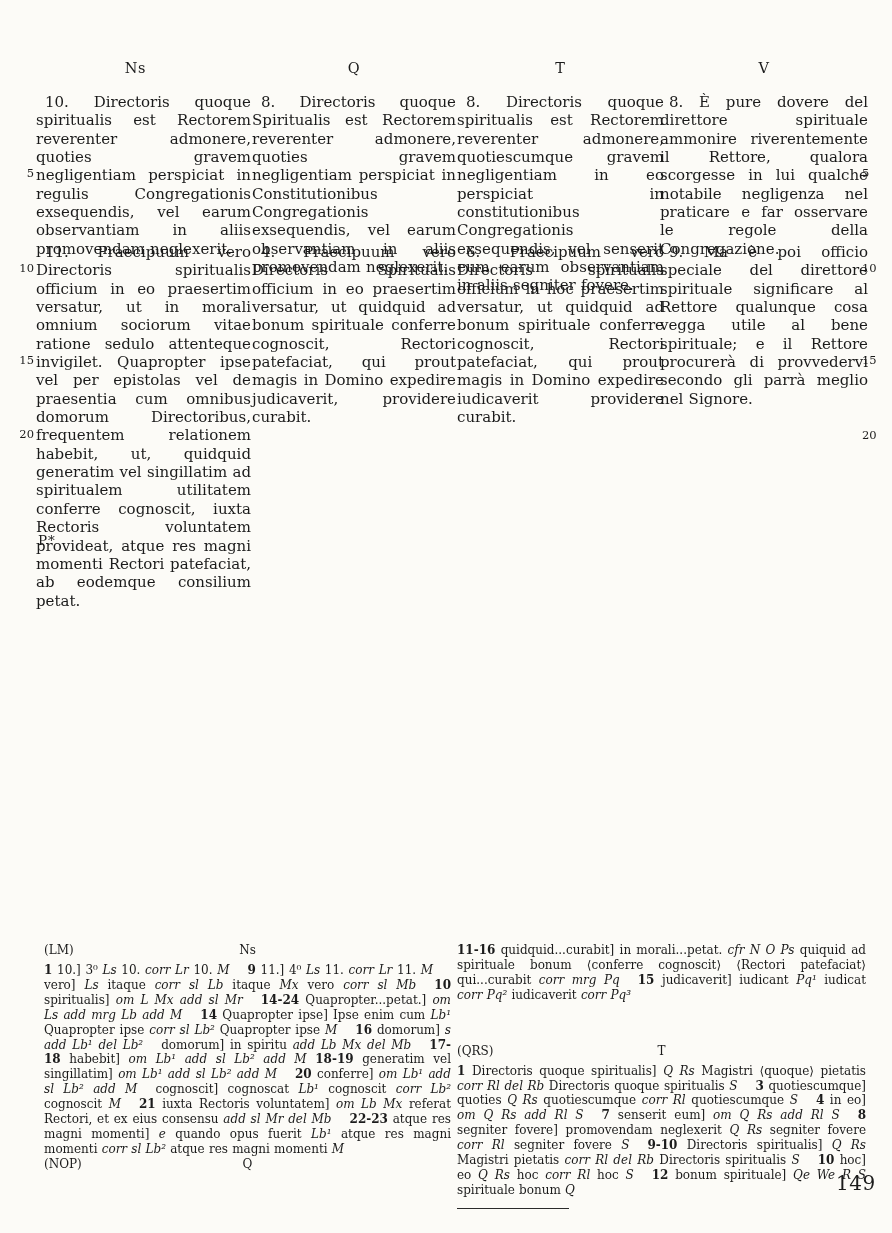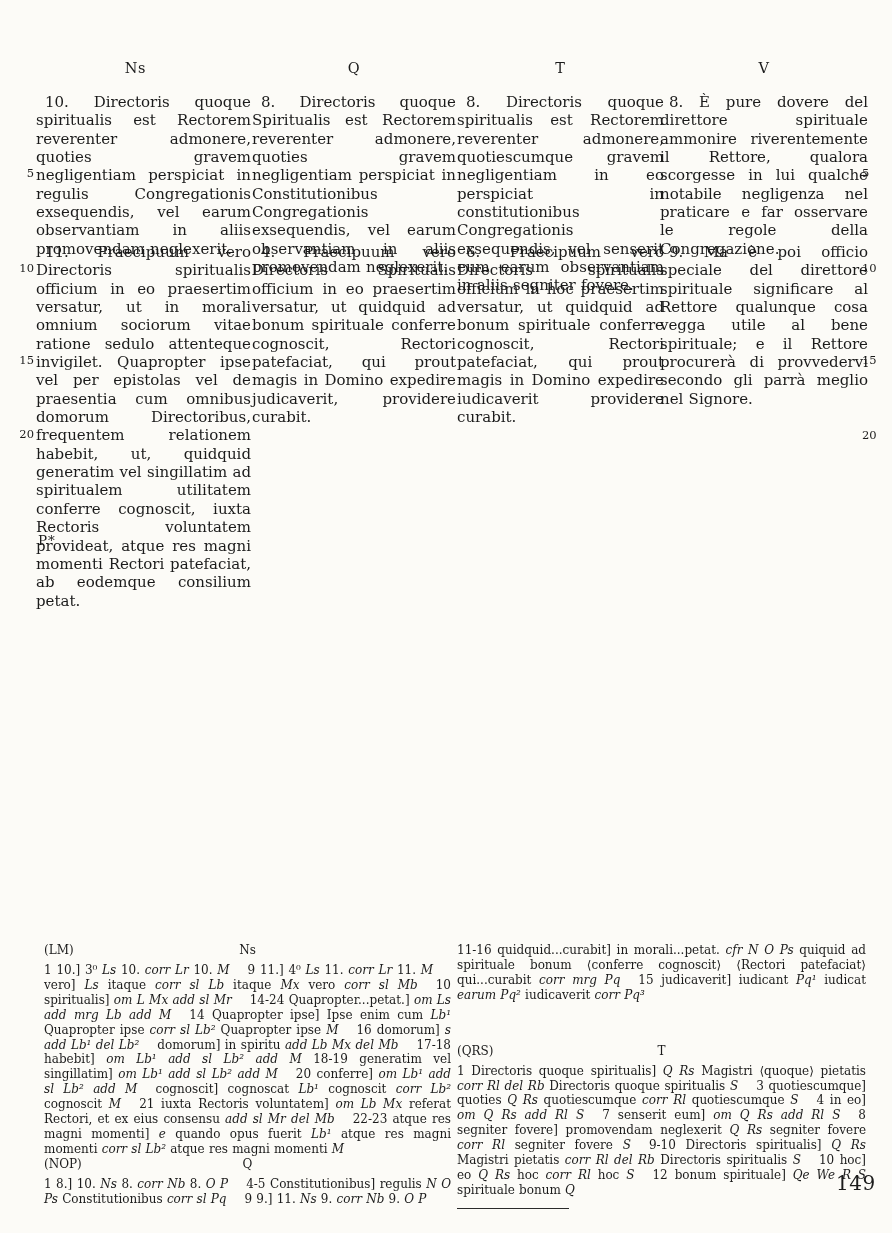--- a/index.html
+++ b/index.html
@@ -42,21 +42,21 @@
     position:absolute; top:943px;
     font-size:12px; line-height:14.9px;
   }
   .app-left  { left:44px;  width:407px; }
   .app-right { left:457px; width:409px; }
   .app-head { position:relative; height:17px; margin-bottom:3px; }
   .wit { position:absolute; left:0; top:0; }
   .app-siglum { position:absolute; left:0; right:0; top:0; text-align:center; }
   .app-body { text-align:justify; word-spacing:0.4px; }
   .app-body i { font-style:italic; }
-  .app-body b { font-weight:normal; }
+  .app-body b { font-weight:bold; }
   .gap-left  { }
   .gap-right { margin-top:41px; }
   .foot-rule {
     width:112px; height:0; border-top:1.2px solid #2a2a2a;
     margin-top:10px; margin-bottom:9px;
   }
   .footnote { font-size:16px; line-height:15px;margin-top:30px; }
   .footnote i { font-style:italic; }
   .fn-marker { margin-right:4px; }
   .page-number { position:absolute; left:836px; top:1171px; font-size:20px; letter-spacing:0.5px; }
@@ -107,27 +107,26 @@
         <span class="wit">(LM)</span>
         <span class="app-siglum">Ns</span>
       </div>
       <p class="app-body"><b>1</b> 10.] 3⁰ <i>Ls</i> 10. <i>corr Lr</i> 10. <i>M</i>  <b>9</b> 11.] 4⁰ <i>Ls</i> 11. <i>corr Lr</i> 11. <i>M</i>  vero] <i>Ls</i> itaque <i>corr sl Lb</i> itaque <i>Mx</i> vero <i>corr sl Mb</i>  <b>10</b> spiritualis] <i>om L Mx add sl Mr</i>  <b>14-24</b> Quapropter...petat.] <i>om Ls add mrg Lb add M</i>  <b>14</b> Quapropter ipse] Ipse enim cum <i>Lb¹</i> Quapropter ipse <i>corr sl Lb²</i> Quapropter ipse <i>M</i>  <b>16</b> domorum] <i>s add Lb¹ del Lb²</i>  domorum] in spiritu <i>add Lb Mx del Mb</i>  <b>17-18</b> habebit] <i>om Lb¹ add sl Lb² add M</i> <b>18-19</b> generatim vel singillatim] <i>om Lb¹ add sl Lb² add M</i>  <b>20</b> conferre] <i>om Lb¹ add sl Lb² add M</i>  cognoscit] cognoscat <i>Lb¹</i> cognoscit <i>corr Lb²</i> cognoscit <i>M</i>  <b>21</b> iuxta Rectoris voluntatem] <i>om Lb Mx</i> referat Rectori, et ex eius consensu <i>add sl Mr del Mb</i>  <b>22-23</b> atque res magni momenti] <i>e</i> quando opus fuerit <i>Lb¹</i> atque res magni momenti <i>corr sl Lb²</i> atque res magni momenti <i>M</i></p>
     </div>
     <div class="app-block gap-left">
       <div class="app-head">
         <span class="wit">(NOP)</span>
         <span class="app-siglum">Q</span>
       </div>
-      <p class="app-body"><b>1</b> 8.] 10. <i>Ns</i> 8. <i>corr Nb</i> 8. <i>O P</i>  <b>4-5</b> Constitutionibus] regulis <i>N O Ps</i> Constitutionibus <i>corr sl Pq</i>  <b>9</b> 9.] 11. <i>Ns</i> 9. <i>corr Nb</i> 9. <i>O P</i></p>
     </div>
   </section>
 
   <section class="apparatus app-right">
     <div class="app-block">
-      <p class="app-body"><b>11-16</b> quidquid...curabit] in morali...petat. <i>cfr N O Ps</i> quiquid ad spirituale bonum ⟨conferre cognoscit⟩ ⟨Rectori patefaciat⟩ qui...curabit <i>corr mrg Pq</i>  <b>15</b> judicaverit] iudicant <i>Pq¹</i> iudicat <i>earum Pq²</i> iudicaverit <i>corr Pq³</i></p>
+      <p class="app-body"><b>11-16</b> quidquid...curabit] in morali...petat. <i>cfr N O Ps</i> quiquid ad spirituale bonum ⟨conferre cognoscit⟩ ⟨Rectori patefaciat⟩ qui...curabit <i>corr mrg Pq</i>  <b>15</b> judicaverit] iudicant <i>Pq¹</i> iudicat <i>corr Pq²</i> iudicaverit <i>corr Pq³</i></p>
     </div>
     <div class="app-block gap-right">
       <div class="app-head">
         <span class="wit">(QRS)</span>
         <span class="app-siglum">T</span>
       </div>
       <p class="app-body"><b>1</b> Directoris quoque spiritualis] <i>Q Rs</i> Magistri ⟨quoque⟩ pietatis <i>corr Rl del Rb</i> Directoris quoque spiritualis <i>S</i>  <b>3</b> quotiescumque] quoties <i>Q Rs</i> quotiescumque <i>corr Rl</i> quotiescumque <i>S</i>  <b>4</b> in eo] <i>om Q Rs add Rl S</i>  <b>7</b> senserit eum] <i>om Q Rs add Rl S</i>  <b>8</b> segniter fovere] promovendam neglexerit <i>Q Rs</i> segniter fovere <i>corr Rl</i> segniter fovere <i>S</i>  <b>9-10</b> Directoris spiritualis] <i>Q Rs</i> Magistri pietatis <i>corr Rl del Rb</i> Directoris spiritualis <i>S</i>  <b>10</b> hoc] eo <i>Q Rs</i> hoc <i>corr Rl</i> hoc <i>S</i>  <b>12</b> bonum spirituale] <i>Qe We R S</i> spirituale bonum <i>Q</i></p>
     </div>
     <div class="foot-rule"></div>
     <p class="footnote"><span class="fn-marker">*</span><span>« non è troppo questo <i>iuxta? </i>» <i>add mrg Pv</i>.</span></p>

